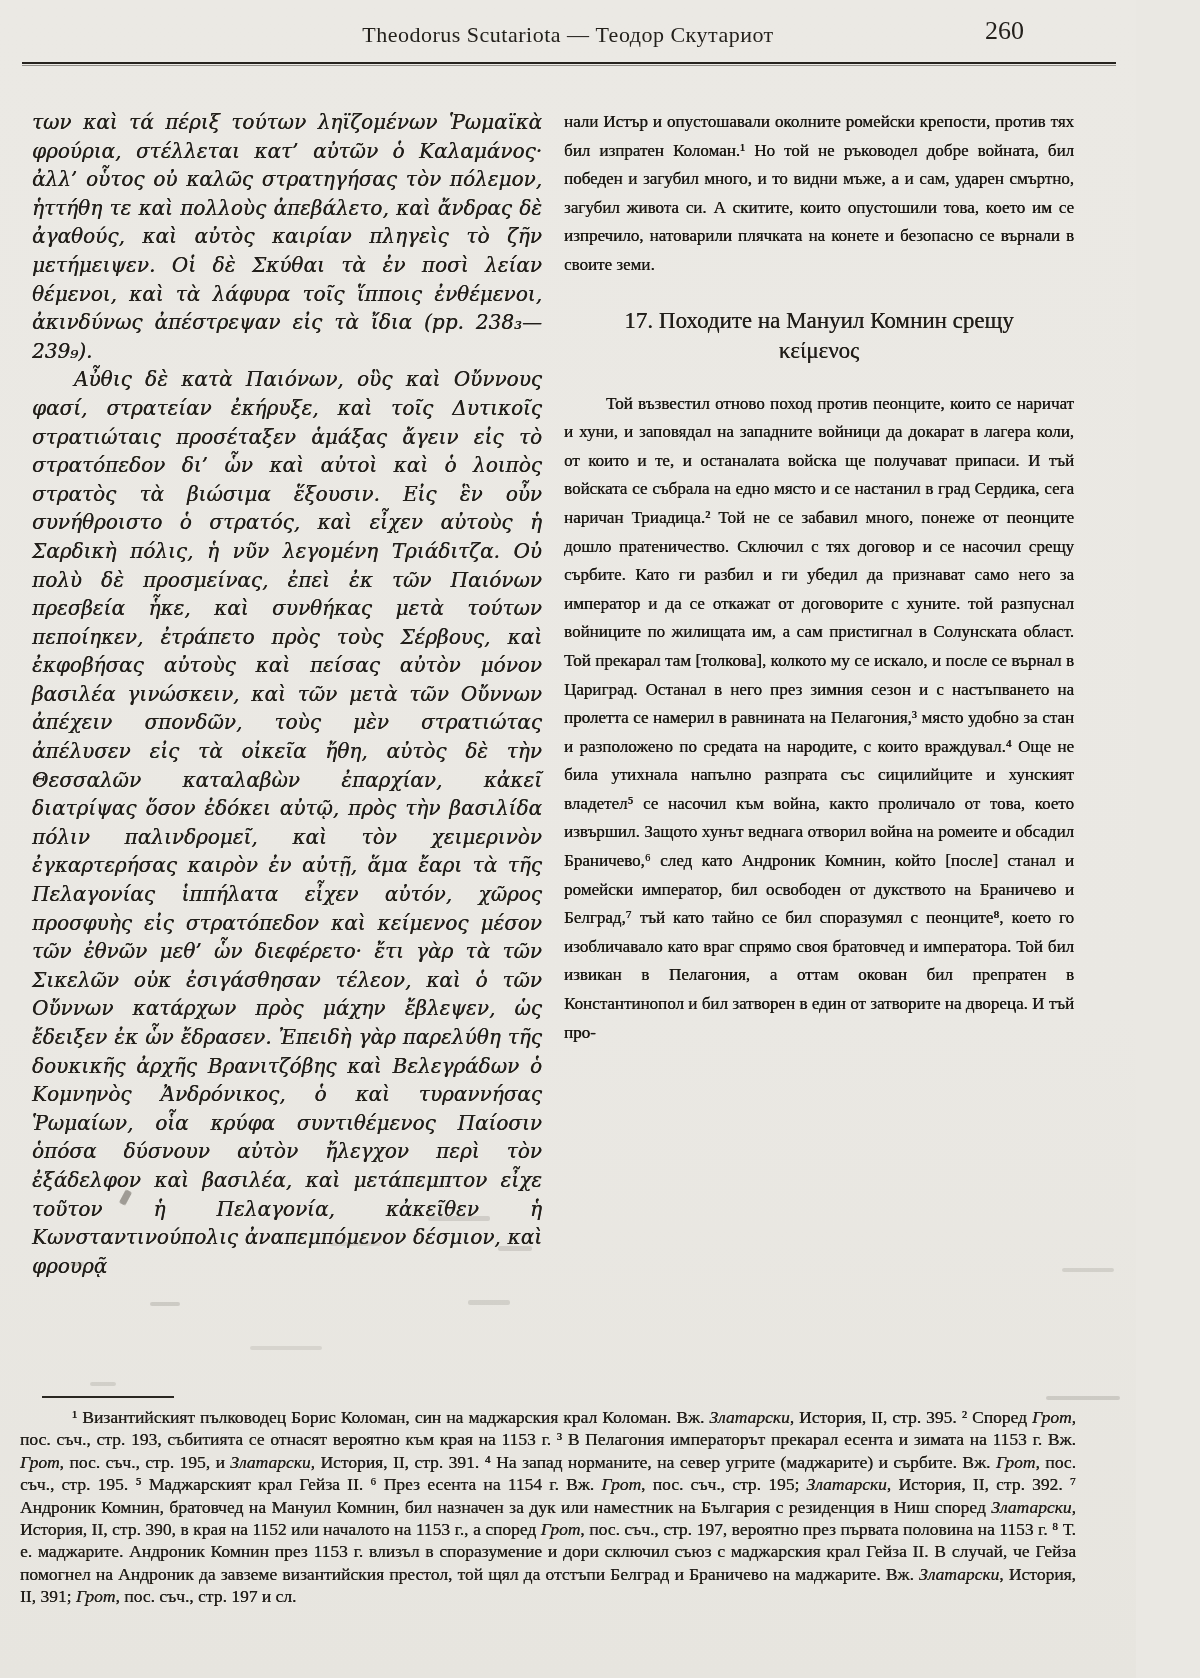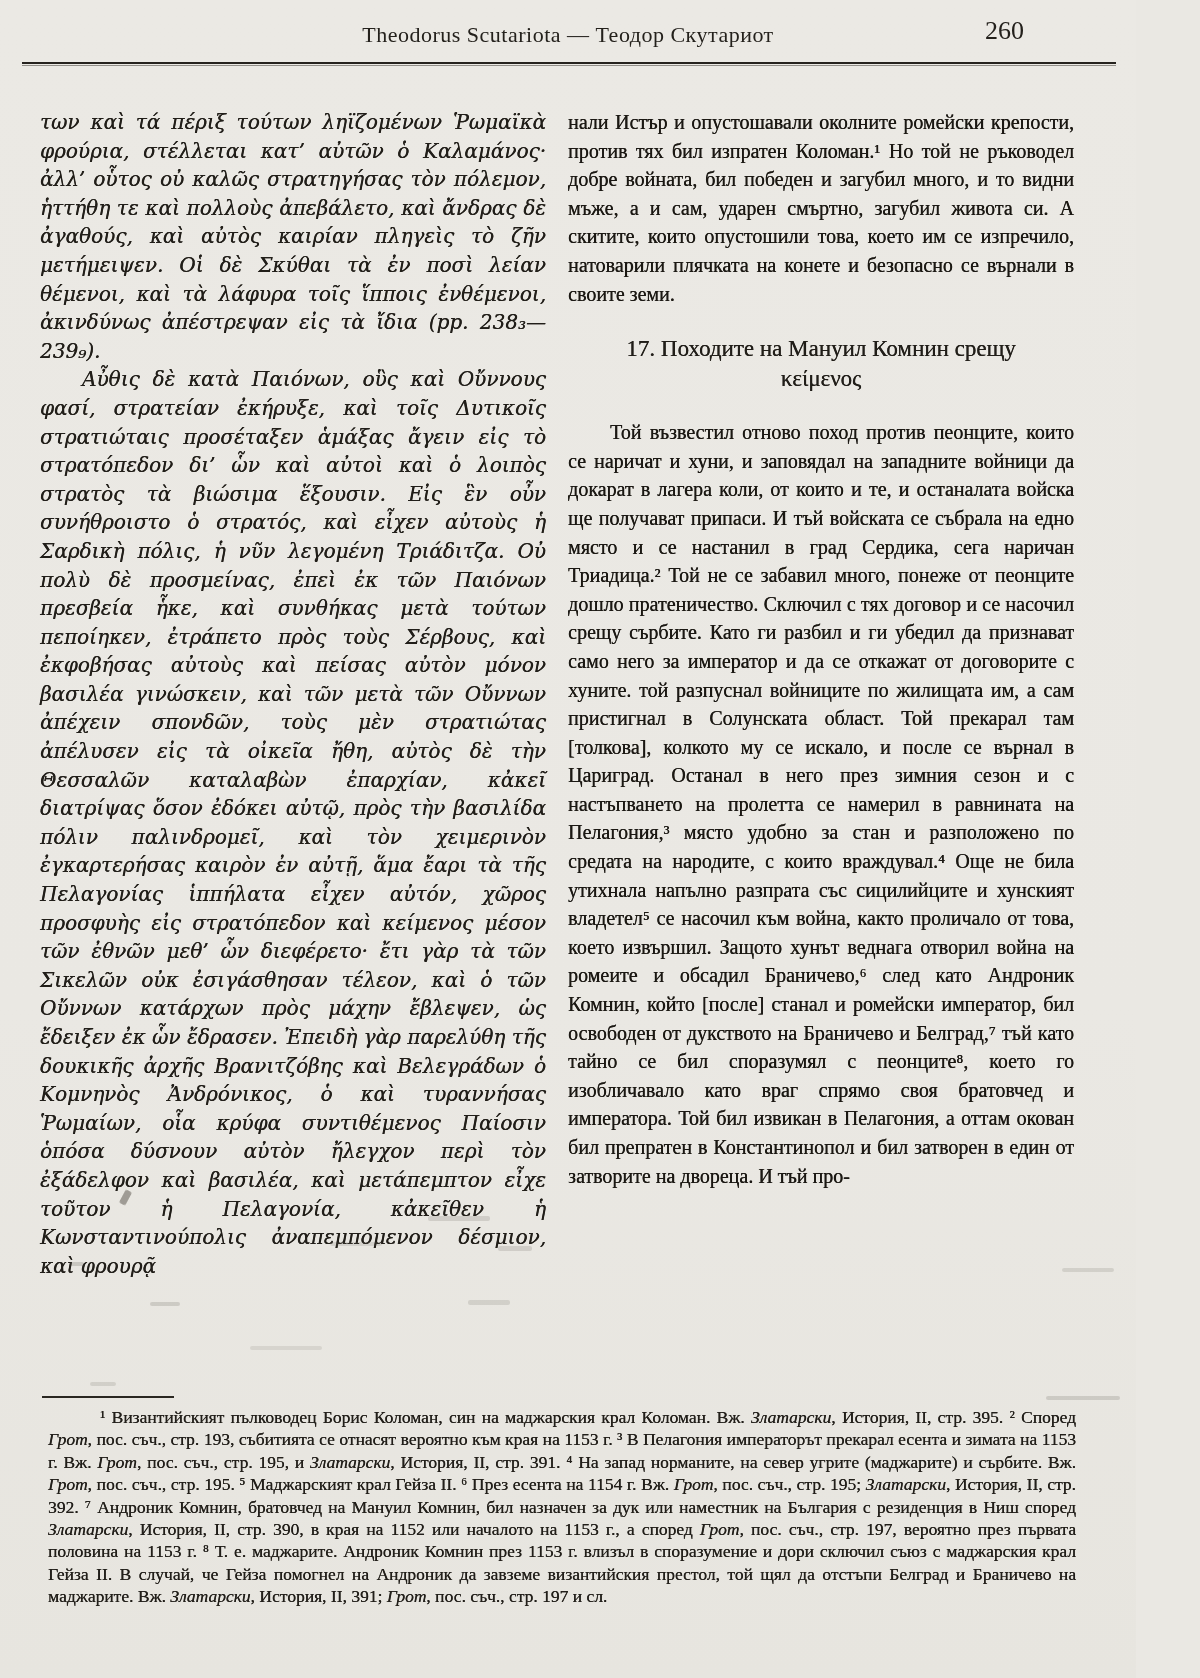--- a/index.html
+++ b/index.html
@@ -12,33 +12,33 @@
   .page{position:relative;width:1136px;height:1678px;
     background:linear-gradient(180deg,#ebe9e4 0%,#eae8e3 60%,#e7e5df 100%);}
   
   .header{position:relative;height:60px;padding-top:22px;}
   .running-title{display:block;text-align:center;font-size:22px;letter-spacing:.5px;color:#24211c;}
   .pagenum{position:absolute;right:112px;top:16px;font-size:26px;color:#24211c;}
   .rule{position:absolute;left:22px;right:20px;top:62px;height:5px;}
   .rule i{display:block;height:0;border-top:2px solid #26231e;filter:blur(.3px);}
   .rule i + i{margin-top:1px;border-top:1px solid #4a463f;opacity:.55;}
   
-  .columns{display:flex;gap:22px;padding:26px 62px 0 32px;height:1312px;overflow:hidden;box-sizing:border-box;margin-left:8px;}
+  .columns{display:flex;gap:22px;padding:26px 62px 0 32px;height:1312px;overflow:hidden;box-sizing:border-box;}
   .col{flex:1;min-width:0;}
   p{margin:0;text-align:justify;}
   .greek-text{font-family:"DejaVu Serif", serif;font-style:italic;
     font-size:20px;line-height:28.6px;color:#211e19;text-shadow:.25px 0 0 currentColor;}
-  .bg-text{font-size:20px;line-height:28.6px;color:#1b1813;text-shadow:.3px 0 0 currentColor;}
+  .bg-text{font-size:17px;line-height:28.6px;color:#1b1813;text-shadow:.3px 0 0 currentColor;}
   .indent{text-indent:42px;}
   .chapheading{text-align:center;font-size:23px;line-height:30px;
     margin:26px 0 24px 0;color:#211e19;text-shadow:.25px 0 0 currentColor;}
   .chapheading.latin{font-family:"DejaVu Serif", serif;font-size:22px;}
   
   .fnrule{margin:2px 0 8px 42px;width:132px;border-top:2px solid #2a2721;}
-  .footnotes{padding:0 60px 0 48px;font-size:17.5px;line-height:22.4px;
+  .footnotes{padding:0 60px 0 20px;font-size:17.5px;line-height:22.4px;
     text-indent:52px;color:#221f1a;text-shadow:.2px 0 0 currentColor;}
   .footnotes .it{font-style:italic;}
   
   .sm{position:absolute;background:#6e6a62;border-radius:2px;filter:blur(.6px);}
   .sm1{left:122px;top:1190px;width:7px;height:15px;transform:rotate(28deg);opacity:.6;}
   .sm2{left:70px;top:1262px;width:14px;height:4px;opacity:.25;}
   .sm3{left:150px;top:1302px;width:30px;height:4px;opacity:.22;}
   .sm4{left:330px;top:1242px;width:52px;height:4px;opacity:.16;}
   .sm5{left:428px;top:1216px;width:62px;height:5px;opacity:.2;}
   .sm6{left:468px;top:1300px;width:42px;height:5px;opacity:.18;}

